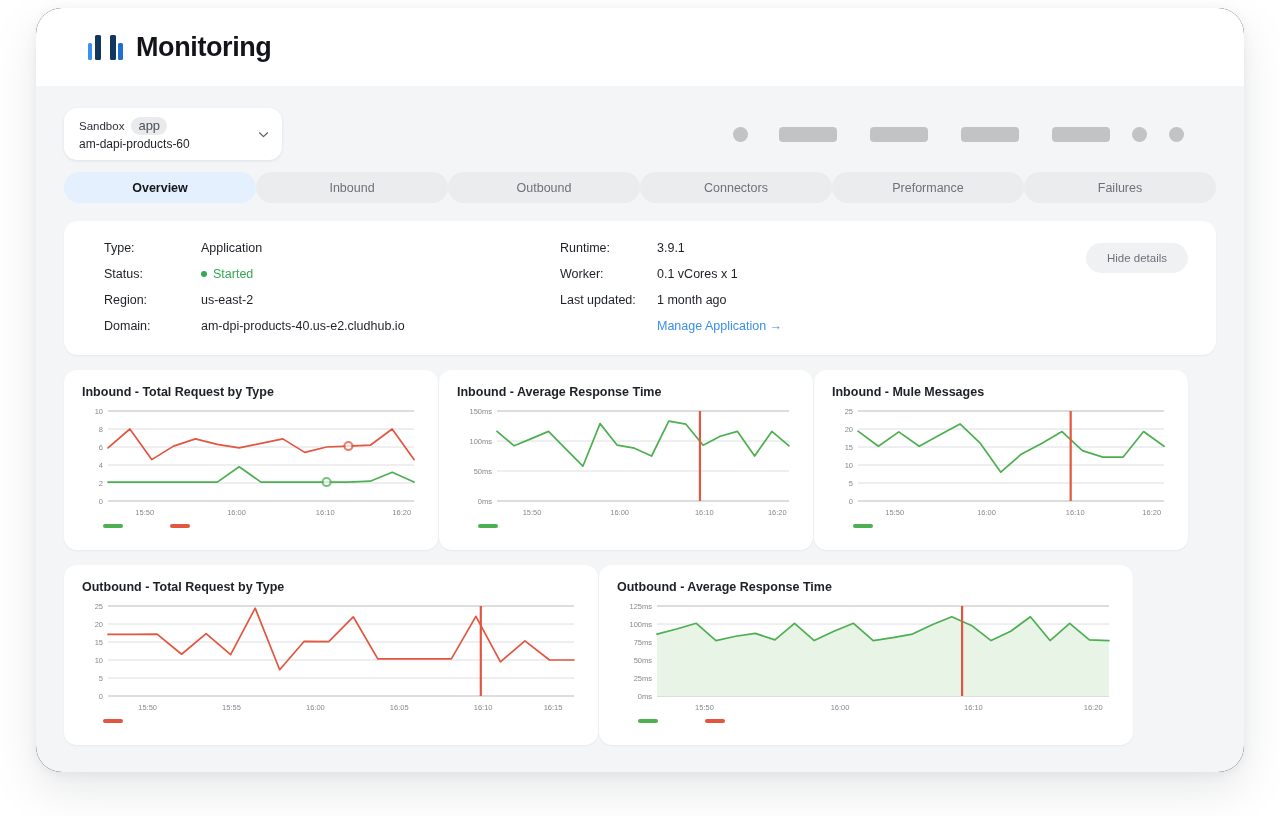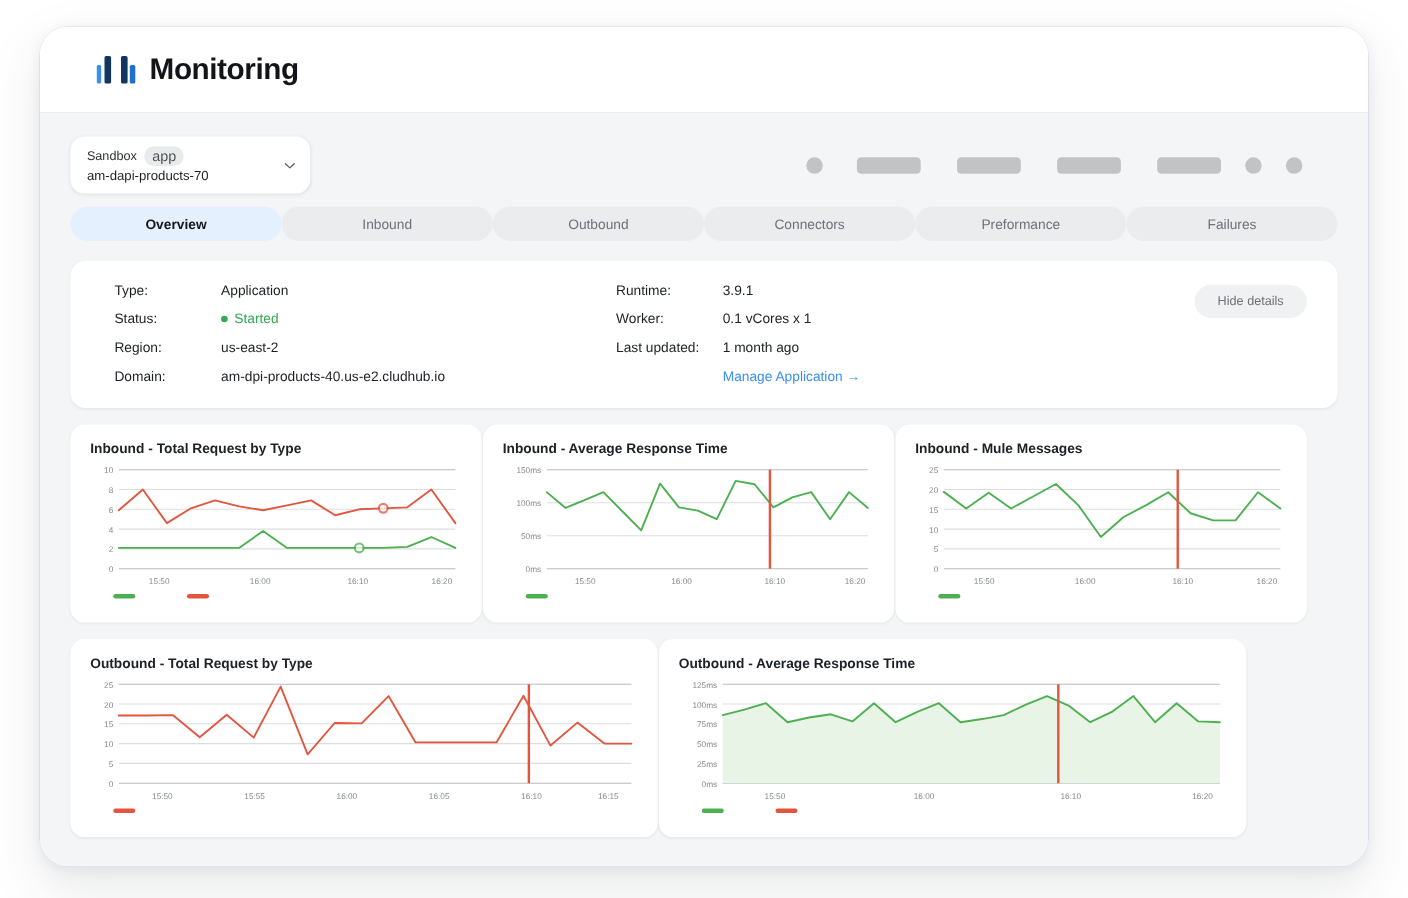--- a/index.html
+++ b/index.html
@@ -4,23 +4,23 @@
 <style>
   * { box-sizing: border-box; margin: 0; padding: 0; }
   html, body {
     width: 1280px; height: 816px;
     background: #ffffff;
     font-family: "Liberation Sans", sans-serif;
     overflow: hidden;
   }
   .page-frame {
     position: absolute;
-    left: 36px; top: 24px;
+    left: 36px; top: 8px;
     width: 1208px; height: 764px;
-    background: #c4b5fd;
+    background: #000000;
     border-radius: 26px;
     box-shadow: 0 18px 44px rgba(120,125,135,0.18), 0 2px 10px rgba(120,125,135,0.10);
     overflow: hidden;
   }
   
   .app-header {
     height: 78px;
     background: #ffffff;
     display: flex; align-items: center;
     padding-left: 52px;
@@ -137,21 +137,21 @@
 
   <div class="app-body">
 
     <div class="selector-row">
       <div class="env-select">
         <div class="env-text-block">
           <div class="env-top">
             <span class="env-label">Sandbox</span>
             <span class="env-badge">app</span>
           </div>
-          <span class="env-name">am-dapi-products-70</span>
+          <span class="env-name">am-dapi-products-60</span>
         </div>
         <span class="chev">
           <svg width="13" height="13" viewBox="0 0 13 13">
               <path d="M2.5 4.8 L6.5 8.6 L10.5 4.8" fill="none" stroke="#5a5e66" stroke-width="1.2" stroke-linecap="round" stroke-linejoin="round"></path>
             </svg>
         </span>
       </div>
       <div class="skeleton-row">
         <span class="sk sk-dot"></span>
           <span class="sk-gap-a"></span>

